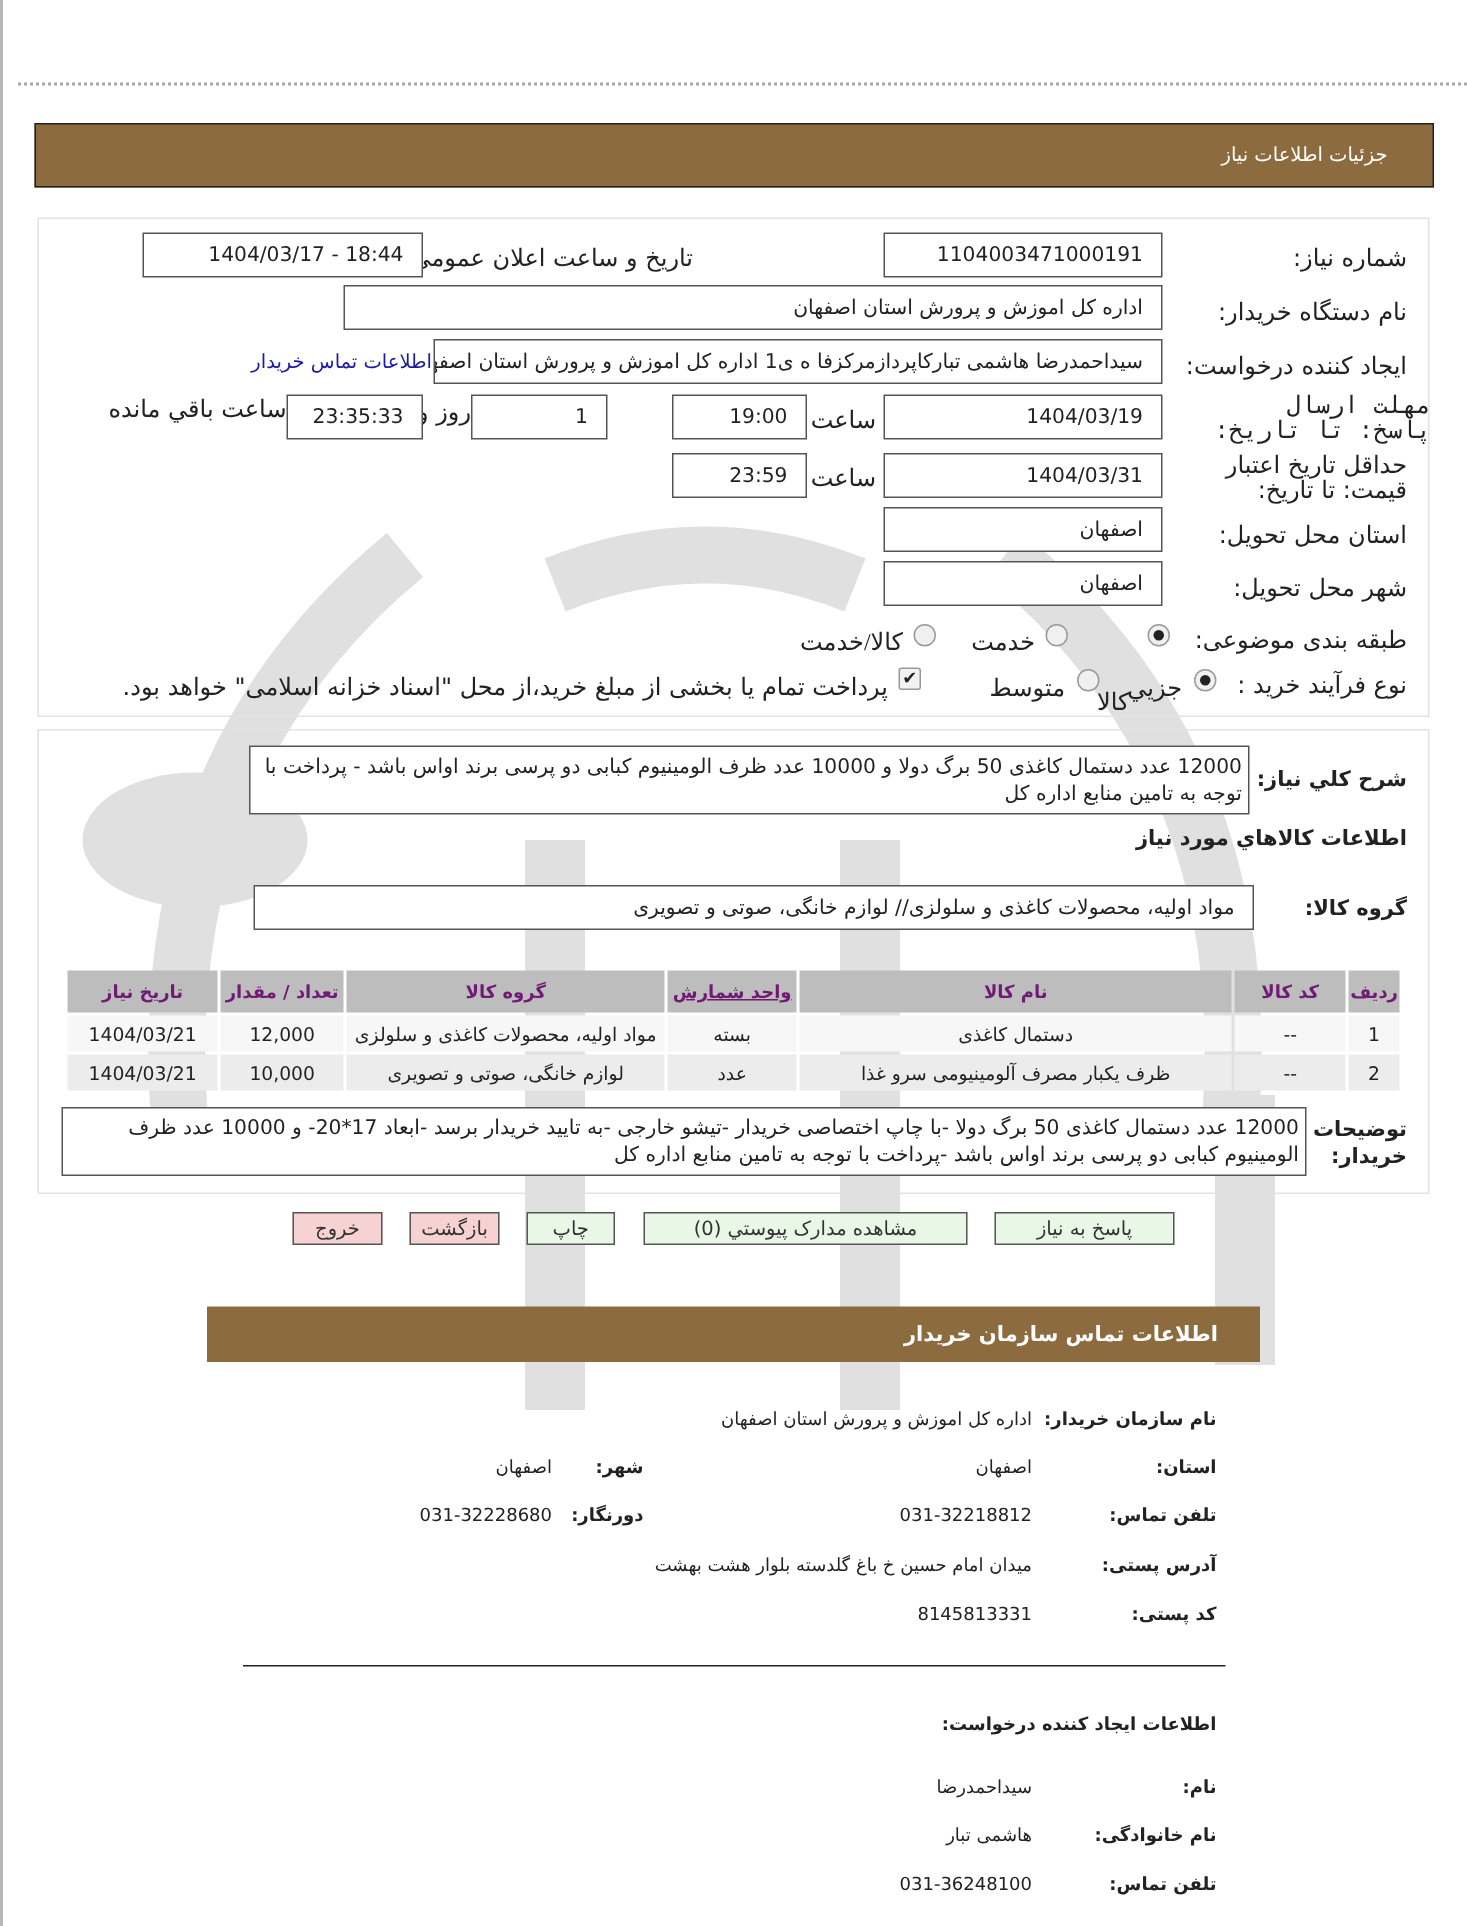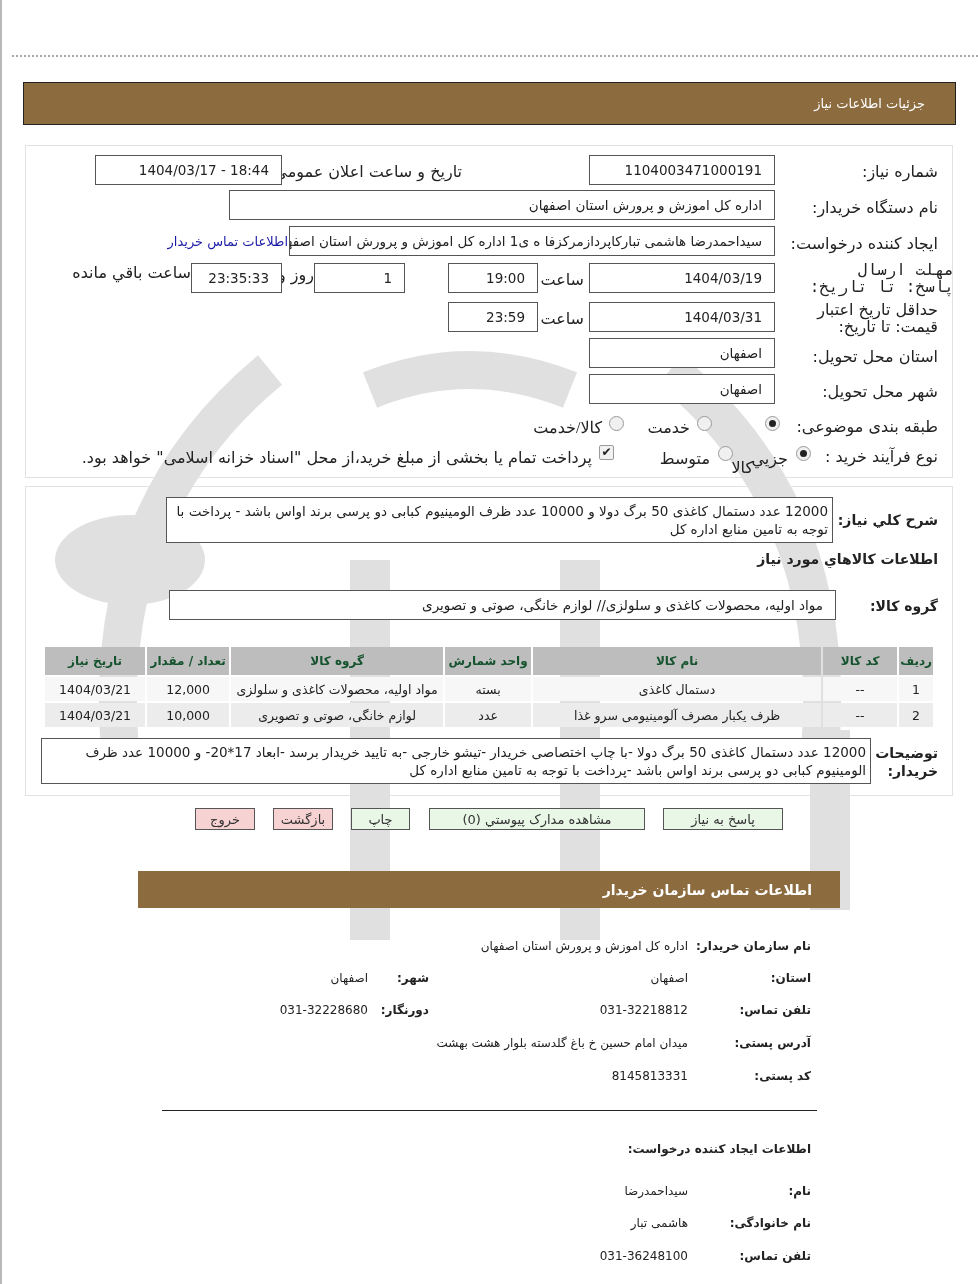--- a/index.html
+++ b/index.html
@@ -28,21 +28,21 @@
     padding: 0 12px; display: flex; align-items: center; font-size: 13.5px; white-space: nowrap; overflow: hidden;
   }
   .box.ltr { direction: ltr; justify-content: flex-end; }
   .link { position: absolute; color: #1a1aa6; direction: rtl; font-size: 13px; white-space: nowrap; cursor: pointer; }
   .radio { position: absolute; width: 15px; height: 15px; border-radius: 50%; border: 1px solid #9a9a9a; background: #f0f0f0; }
   .radio.on::after { content: ""; position: absolute; left: 3px; top: 3px; width: 7px; height: 7px; border-radius: 50%; background: #222; }
   .check { position: absolute; width: 15px; height: 15px; border: 1px solid #9a9a9a; background: #f2f2f2; border-radius: 2px; font-size: 12px; line-height: 13px; text-align: center; color: #222; }
   .bold { font-weight: bold; }
   .desc-box { position: absolute; border: 1px solid #555; background: #fff; direction: rtl; padding: 4px 4px; font-size: 13.5px; line-height: 18px; }
   table.items { position: absolute; left: 43px; top: 645px; width: 892px; border-collapse: separate; border-spacing: 2px; direction: rtl; font-size: 12.5px; }
-  table.items th { background: #bdbdbd; height: 28px; font-weight: bold; font-size: 12px; color: #14532d; }
+  table.items th { background: #bdbdbd; height: 28px; font-weight: bold; font-size: 12px; color: #701a75; }
   table.items td { height: 24px; text-align: center; color: #222; }
   table.items tr.r1 td { background: #f7f7f7; }
   table.items tr.r2 td { background: #ececec; }
   .btn {
     position: absolute; height: 22px; border: 1px solid #555; font-size: 13px; color: #333;
     display: flex; align-items: center; justify-content: center; direction: rtl; cursor: pointer;
   }
   .btn.green { background: #e8f7e6; }
   .btn.red { background: #f7d2d2; }
   .c-lbl { position: absolute; direction: rtl; font-weight: bold; font-size: 12px; color: #222; white-space: nowrap; }
@@ -132,21 +132,21 @@
 
 <div class="lbl bold" style="right:40px; top:598px; font-size:14px;">گروه کالا:</div>
 <div class="box" style="left:169px; top:590px; width:667px; height:30px;">مواد اولیه، محصولات کاغذی و سلولزی// لوازم خانگی، صوتی و تصویری</div>
 
 <table class="items">
   <thead>
     <tr>
       <th style="width:31px;">رديف</th>
       <th style="width:74px;">کد کالا</th>
       <th style="width:288px;">نام کالا</th>
-      <th style="width:86px;">واحد شمارش</th>
+      <th style="width:86px;text-decoration:underline;">واحد شمارش</th>
       <th style="width:212px;">گروه کالا</th>
       <th style="width:82px;">تعداد / مقدار</th>
       <th>تاریخ نیاز</th>
     </tr>
   </thead>
   <tbody>
     <tr class="r1">
       <td>1</td>
       <td>--</td>
       <td>دستمال کاغذی</td>

